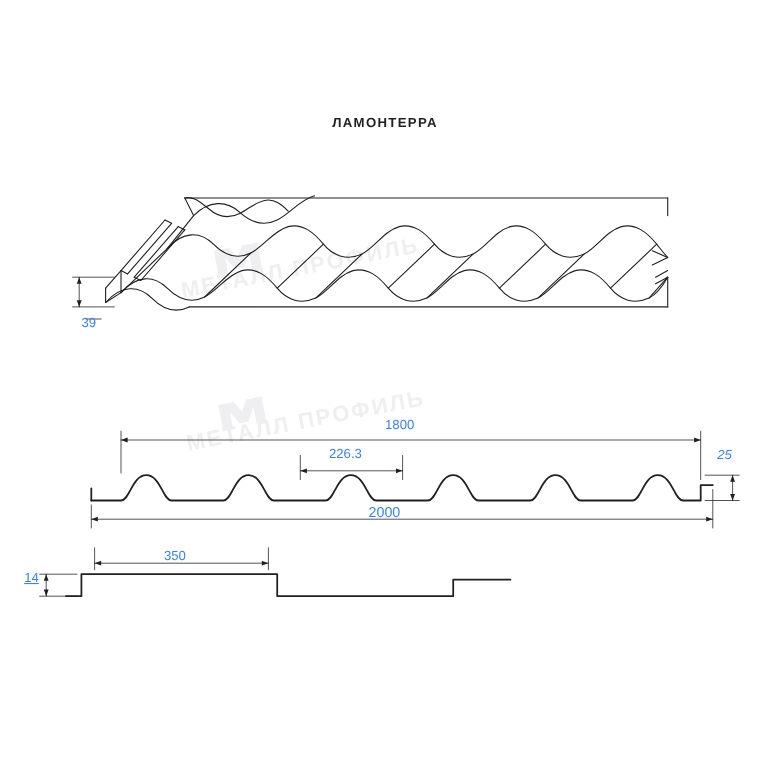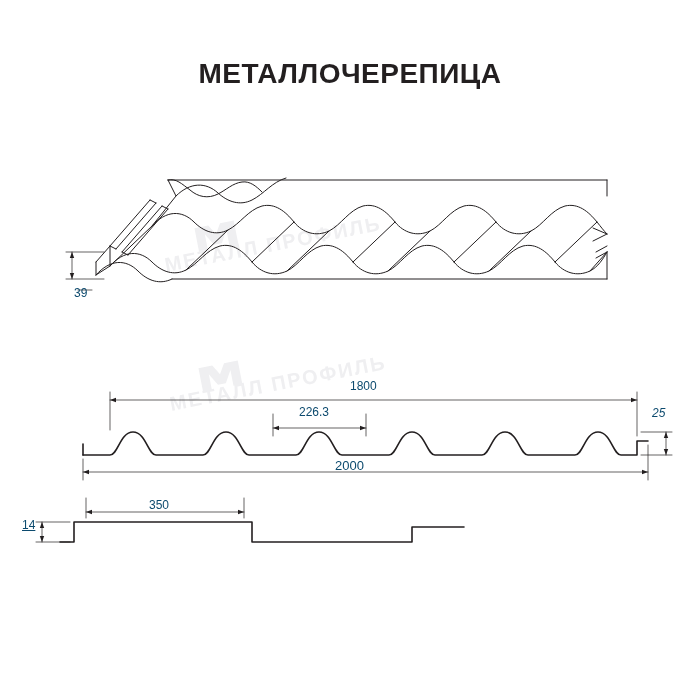--- a/index.html
+++ b/index.html
@@ -65,30 +65,30 @@
   }
   .wm2 {
     left: 168px;
     top: 372px;
     font-size: 20px;
     transform: rotate(-11deg);
   }
   .dim {
     position: absolute;
     font-size: 12px;
-    color: #0c4a6e;
+    color: #3b82f6;
     white-space: nowrap;
   }
 </style>
 </head>
 <body>
 
 <div class="page">
 
-  <div class="title">МЕТАЛЛОЧЕРЕПИЦА</div>
+  <div class="subtitle">ЛАМОНТЕРРА</div>
 
   <div class="wm wm1">МЕТАЛЛ ПРОФИЛЬ</div>
   <div class="wm wm2">МЕТАЛЛ ПРОФИЛЬ</div>
 
   <svg class="drawing" viewBox="0 0 700 700">
     <g fill="none" stroke="#231f20" stroke-width="1" stroke-linejoin="round" stroke-linecap="round">
 
       <g stroke="none" fill="#efeff1" transform="translate(196,236) rotate(-11)">
         <path d="M0 16 L0 -8 L14 -8 L20 2 L26 -8 L40 -8 L40 16 L31 16 L31 0 L24 12 L16 12 L9 0 L9 16 Z"></path>
       </g>

